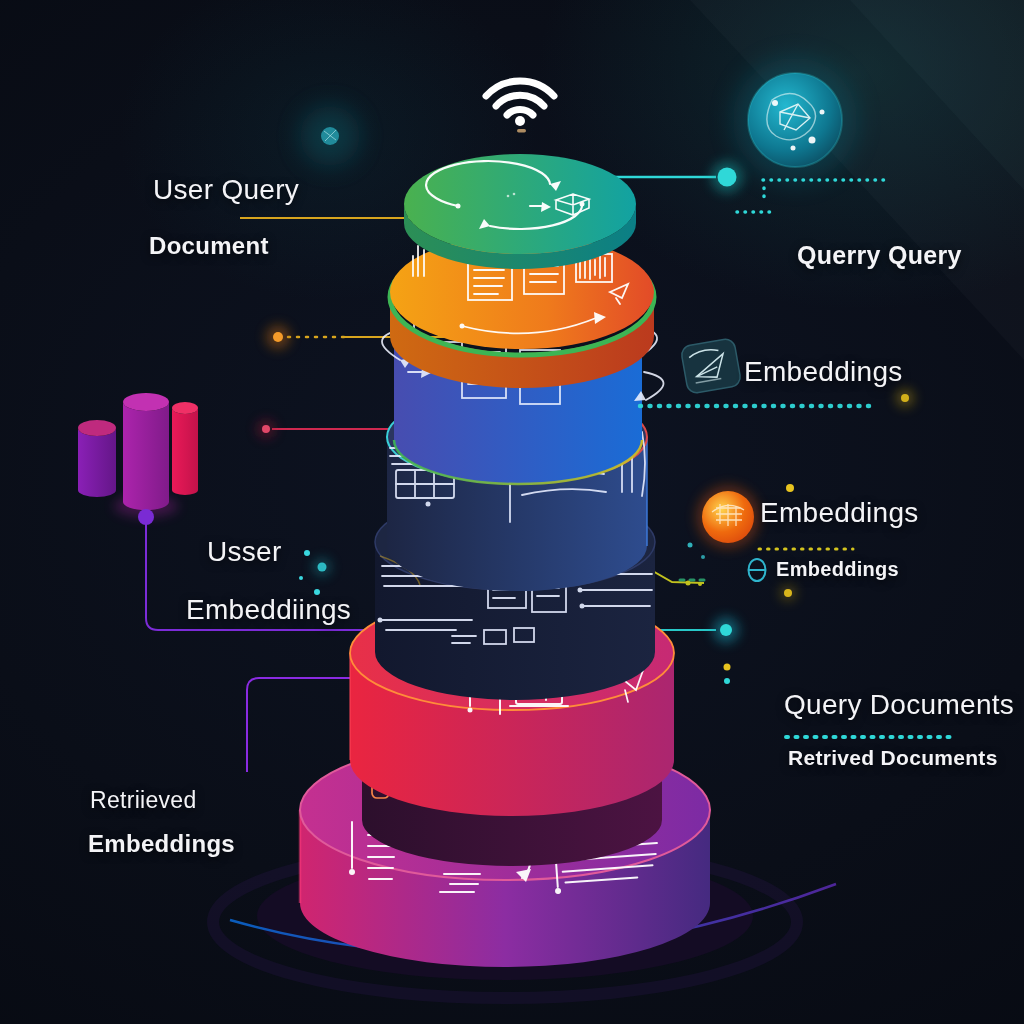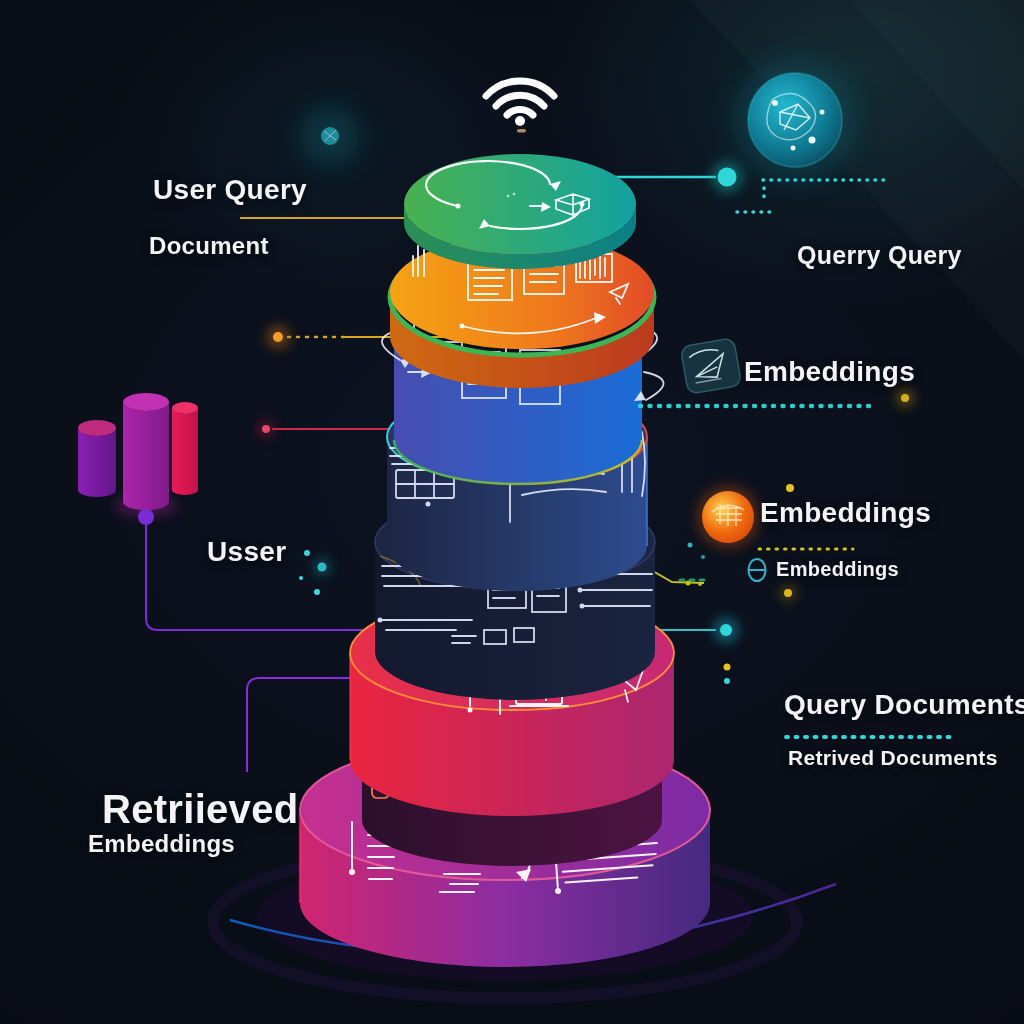--- a/index.html
+++ b/index.html
@@ -6,21 +6,21 @@
   .stage{
     position:relative;width:1024px;height:1024px;overflow:hidden;
     font-family:"Liberation Sans",sans-serif;
     background:
       radial-gradient(460px 340px at 84% 7%, rgba(22,80,84,.38), transparent 70%),
       radial-gradient(300px 240px at 32% 13%, rgba(14,70,80,.20), transparent 70%),
       radial-gradient(980px 760px at 50% 46%, #0d1322 0%, #0a0e18 58%, #070a12 100%);
   }
   .stage svg{position:absolute;left:0;top:0;}
   .label{
-    position:absolute;color:#f4f4f7;font-weight:700;letter-spacing:.3px;
+    position:absolute;color:#f4f4f7;font-weight:400;letter-spacing:.3px;
     text-shadow:0 2px 8px rgba(0,0,0,.65);white-space:nowrap;line-height:1;
   }
   .lb-xl{font-size:28px;}
   .lb-lg{font-size:25px;font-weight:600;}
   .lb-md{font-size:24px;}
   .lb-sm{font-size:20px;font-weight:600;}
 </style>
 </head>
 <body>
 
@@ -404,18 +404,19 @@
   </g>
 </svg>
 
 <div class="label lb-xl" style="left:153px;top:176px;">User Query</div>
 <div class="label lb-md" style="left:149px;top:234px;font-weight:600;">Document</div>
 <div class="label lb-lg" style="left:797px;top:243px;font-weight:700;">Querry Query</div>
 <div class="label lb-xl" style="left:744px;top:358px;">Embeddings</div>
 <div class="label lb-xl" style="left:760px;top:499px;">Embeddings</div>
 <div class="label lb-sm" style="left:776px;top:559px;">Embeddings</div>
 <div class="label lb-xl" style="left:207px;top:538px;">Usser</div>
+<div class="label lb-xl" style="left:186px;top:596px;">Embeddiings</div>
 <div class="label lb-xl" style="left:784px;top:691px;">Query Documents</div>
 <div class="label lb-sm" style="left:788px;top:747px;font-size:21px;">Retrived Documents</div>
-<div class="label lb-xl" style="left:102px;top:789px;font-size:40px;">Retriieved</div>
+<div class="label lb-xl" style="left:90px;top:789px;font-size:23px;">Retriieved</div>
 <div class="label lb-md" style="left:88px;top:832px;font-weight:600;">Embeddings</div>
 
 </div>
 
 </body></html>

